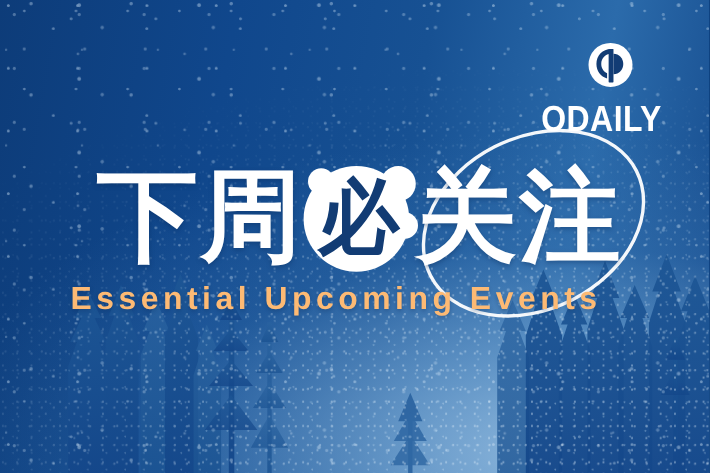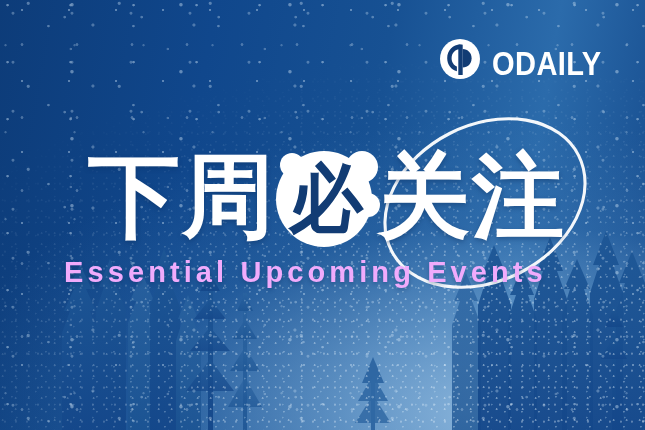--- a/index.html
+++ b/index.html
@@ -82,22 +82,23 @@
     height: 430px;
     pointer-events: none;
   }
 
   
   .logo {
     position: absolute;
     top: 38px;
     right: 28px;
     display: flex;
-    align-items: flex-end;
+    align-items: center;
     gap: 11px;
+    flex-direction: column;
   }
   .logo-mark { width: 42px; height: 42px; display: block; }
   .logo-word {
     color: #ffffff;
     font-size: 33px;
     font-weight: 700;
     letter-spacing: 0.5px;
     line-height: 1;
     transform: scaleX(0.88);
     transform-origin: left center;
@@ -145,21 +146,21 @@
     font-family: "DejaVu Sans", "Liberation Sans", sans-serif;
     padding-top: 2px;
     box-sizing: border-box;
   }
 
   
   .subtitle {
     position: absolute;
     left: 64px;
     top: 258px;
-    color: #f0abfc;
+    color: #fdba74;
     font-size: 29px;
     font-weight: 700;
     letter-spacing: 4.1px;
     line-height: 1;
     white-space: nowrap;
     font-family: "Liberation Sans", sans-serif;
     text-shadow: 0 2px 4px rgba(8,40,84,0.32);
   }
 </style>
 </head>

